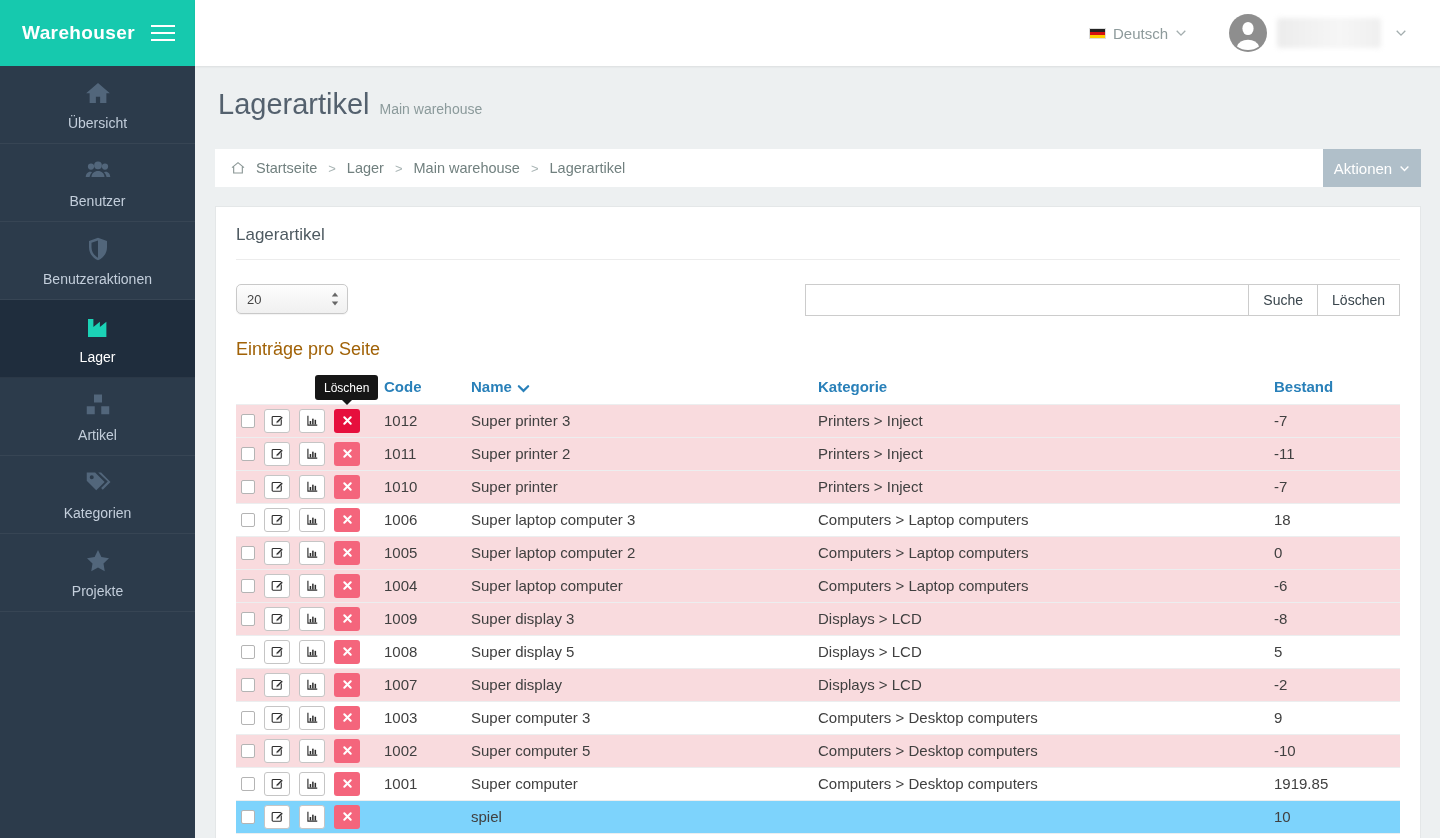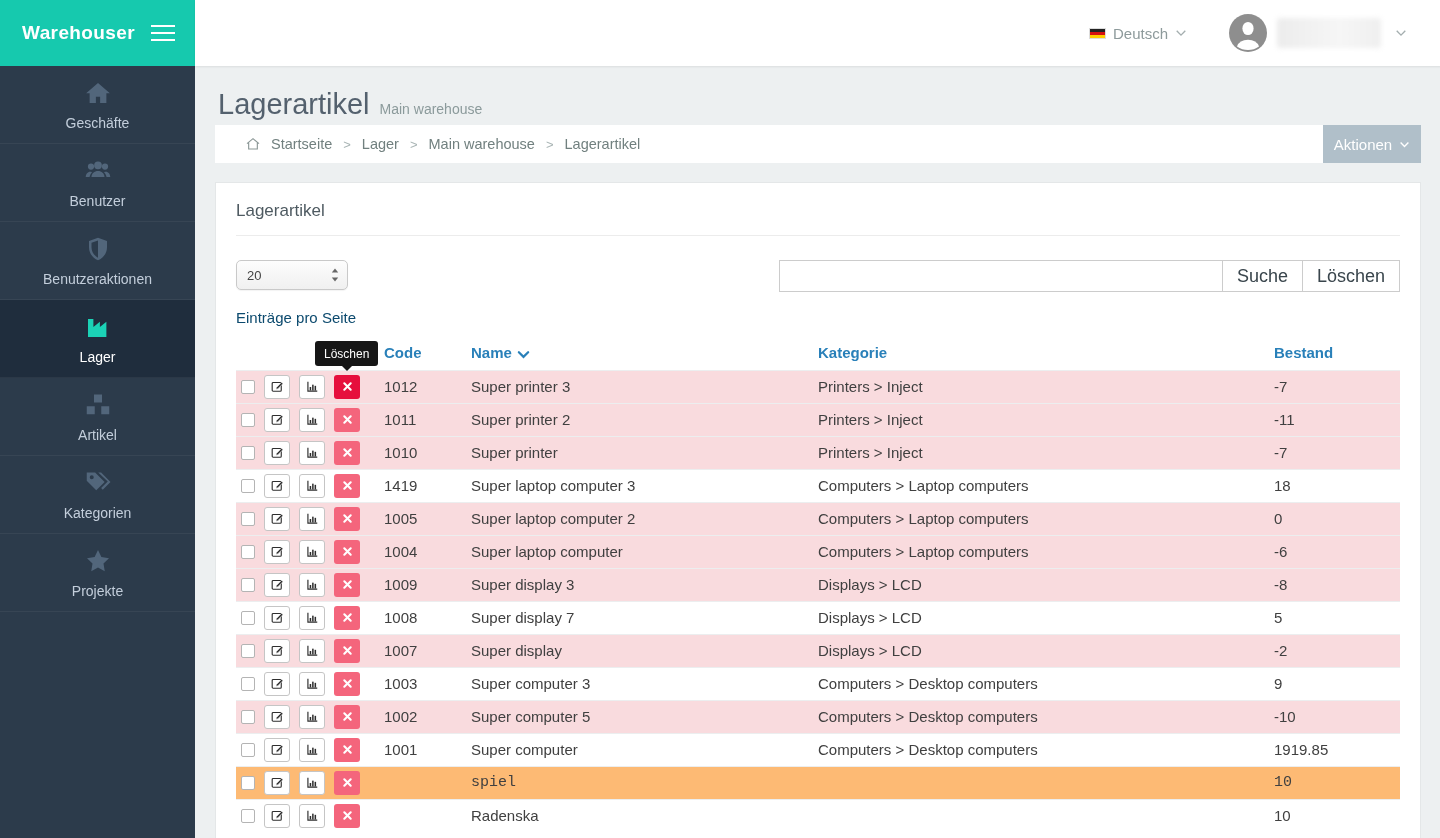--- a/index.html
+++ b/index.html
@@ -34,47 +34,47 @@
   .flag i:nth-child(3) { background: #ffce00; }
   .chev { color: #a4aeaf; display: flex; }
   .user-menu { display: flex; align-items: center; gap: 4px; margin-left: 42px; cursor: pointer; }
   .avatar { width: 38px; height: 38px; }
   .redacted { width: 104px; height: 30px; margin: 0 10px 0 6px; border-radius: 3px; background: linear-gradient(90deg,#ececec,#f6f6f6 60%,#efefef); filter: blur(2.5px); }
   
   .content { flex: 1; padding: 0 20px; }
   .page-heading { padding: 22px 3px 0; display: flex; align-items: baseline; gap: 10px; }
   .page-title { font-size: 29px; font-weight: 400; color: #54616e; }
   .page-subtitle { font-size: 14px; color: #8b9a9b; }
-  .breadcrumb-bar { margin-top: 4px; height: 38px; background: #fff; display: flex; align-items: center; padding: 0 30px; position: relative; }
+  .breadcrumb-bar { margin-top: 28px; height: 38px; background: #fff; display: flex; align-items: center; padding: 0 15px; position: relative; }
   .crumb { font-size: 14.5px; color: #71807f; cursor: pointer; }
   .crumb.current { cursor: default; }
   .crumb-sep { color: #a8b4b4; font-size: 13px; margin: 0 11px; }
   .home-icon { color: #8b9796; margin-right: 10px; display: flex; }
   .actions-button { position: absolute; right: 0; top: 0; height: 38px; width: 98px; border: none; background: #b0bfc9; color: #fff; font-size: 15px; font-family: inherit; display: flex; align-items: center; justify-content: center; gap: 7px; cursor: pointer; }
   .actions-button .chev { color: #fff; }
   
   .panel { margin-top: 19px; background: #fff; border: 1px solid #e4e7e8; padding: 18px 20px 20px; min-height: 624px; }
   .panel-title { font-size: 17px; font-weight: 400; color: #4e5a61; }
   .panel-divider { border: none; border-top: 1px solid #ececec; margin: 14px 0 24px; }
   .controls { display: flex; justify-content: space-between; align-items: flex-start; }
   .per-page-select { width: 112px; height: 30px; border: 1px solid #c9c9c9; border-radius: 5px; background: linear-gradient(#fdfdfd, #f0f0f0); display: flex; align-items: center; justify-content: space-between; padding: 0 7px 0 10px; font-size: 13px; color: #444; cursor: pointer; box-shadow: 0 1px 1px rgba(0,0,0,.05); }
   .stepper { color: #666; display: flex; }
-  .per-page-label { margin-top: 19px; font-size: 15px; color: #0c4a6e; }
+  .per-page-label { margin-top: 25px; font-size: 18px; color: #a16207; }
   .search-group { display: flex; height: 32px; }
   .search-input { width: 444px; height: 32px; border: 1px solid #ccc; padding: 0 10px; font-size: 14px; font-family: inherit; color: #404040; outline: none; }
-  .search-btn { height: 32px; border: 1px solid #ccc; border-left: none; background: #fff; font-size: 18px; font-family: inherit; color: #39454c; cursor: pointer; padding: 0 14px; }
+  .search-btn { height: 32px; border: 1px solid #ccc; border-left: none; background: #fff; font-size: 14px; font-family: inherit; color: #39454c; cursor: pointer; padding: 0 14px; }
   
   .table-wrap { position: relative; margin-top: 14px; }
   table { width: 100%; border-collapse: collapse; table-layout: fixed; font-size: 15px; color: #404040; }
   col.c-actions { width: 148px; } col.c-code { width: 87px; } col.c-name { width: 347px; } col.c-cat { width: 456px; } col.c-stock { width: 126px; }
   th { height: 30px; text-align: left; vertical-align: middle; color: #2980b9; font-weight: 700; font-size: 15px; padding: 0 10px 4px 0; cursor: pointer; }
   th .sort-chev { display: inline-flex; vertical-align: -1px; margin-left: 5px; color: #2980b9; }
   td { height: 33px; vertical-align: middle; padding: 0 10px 0 0; border-top: 1px solid #eceeef; }
   tr.pink td { background: #f9dbde; }
-  tr.striped td { background: #fdba74; font-family: Liberation Mono, monospace; }
+  tr.striped td { background: #7dd3fc; }
   .actions-cell { display: flex; align-items: center; gap: 9px; padding-left: 5px; }
   .row-check { width: 14px; height: 14px; border: 1px solid #b4b4b4; border-radius: 2px; background: #fff; cursor: pointer; }
   .icon-btn { width: 26px; height: 24px; border: 1px solid #c5c5c5; border-radius: 3px; background: #fff; color: #2e2e2e; display: flex; align-items: center; justify-content: center; cursor: pointer; padding: 0; }
   .delete-btn { width: 26px; height: 24px; border: none; border-radius: 3px; background: #f4657c; color: #fff; display: flex; align-items: center; justify-content: center; cursor: pointer; padding: 0; }
   .delete-btn.hovered { background: #e60f3d; }
   .tooltip { position: absolute; z-index: 5; top: 1px; left: 79px; background: #161616; color: #fff; font-size: 12px; line-height: 1; padding: 7px 9px 6px; border-radius: 3px; white-space: nowrap; }
   .tooltip::after { content: ""; position: absolute; top: 100%; left: 50%; transform: translateX(-50%); border: 5px solid transparent; border-top-color: #161616; }
 </style>
 </head>
 <body>
@@ -89,21 +89,21 @@
       </span>
   </div>
   <nav id="sidebar-nav">
 
   <div class="nav-item">
     <span class="nav-icon">
           <svg viewBox="0 0 24 24">
             <path fill="currentColor" d="M12 4l-9.5 8.2h2.8V20h5v-5h3.4v5h5v-7.8h2.8z"></path>
           </svg>
         </span>
-    <span class="nav-label">Geschäfte</span>
+    <span class="nav-label">Übersicht</span>
   </div>
 
   <div class="nav-item">
     <span class="nav-icon">
           <svg viewBox="0 0 24 24">
             <path fill="currentColor" d="M12 10.5a3.1 3.1 0 1 0 0-6.2 3.1 3.1 0 0 0 0 6.2zm-5.6.4a2.5 2.5 0 1 0 0-5 2.5 2.5 0 0 0 0 5zm11.2 0a2.5 2.5 0 1 0 0-5 2.5 2.5 0 0 0 0 5zM12 12c2.9 0 5.2 2.1 5.2 4.8H6.8C6.8 14.1 9.1 12 12 12zm-6.3.6c.5 0 1 .1 1.5.3a6.3 6.3 0 0 0-2 3.9H2.2c0-2.3 1.6-4.2 3.5-4.2zm12.6 0c1.9 0 3.5 1.9 3.5 4.2h-3c-.2-1.5-.9-2.9-2-3.9.5-.2 1-.3 1.5-.3z"></path>
           </svg>
         </span>
     <span class="nav-label">Benutzer</span>
   </div>
@@ -377,21 +377,21 @@
                         <rect x="16.4" y="10" width="2.6" height="8" fill="currentColor"></rect>
                       </svg>
       </button>
       <button class="delete-btn">
         <svg width="11" height="11" viewBox="0 0 24 24">
                         <path d="M5 5l14 14M19 5L5 19" stroke="#fff" stroke-width="4.5" stroke-linecap="round"></path>
                       </svg>
       </button>
     </div>
                 </td>
-    <td>1419</td>
+    <td>1006</td>
     <td>Super laptop computer 3</td>
     <td>Computers &gt; Laptop computers</td>
     <td>18</td>
   </tr>
 
   <tr class="data-row pink">
     <td>
                   <div class="actions-cell">
       <span class="row-check"></span>
       <button class="icon-btn">
@@ -502,21 +502,21 @@
                       </svg>
       </button>
       <button class="delete-btn">
         <svg width="11" height="11" viewBox="0 0 24 24">
                         <path d="M5 5l14 14M19 5L5 19" stroke="#fff" stroke-width="4.5" stroke-linecap="round"></path>
                       </svg>
       </button>
     </div>
                 </td>
     <td>1008</td>
-    <td>Super display 7</td>
+    <td>Super display 5</td>
     <td>Displays &gt; LCD</td>
     <td>5</td>
   </tr>
 
   <tr class="data-row pink">
     <td>
                   <div class="actions-cell">
       <span class="row-check"></span>
       <button class="icon-btn">
         <svg width="15" height="15" viewBox="0 0 24 24">

